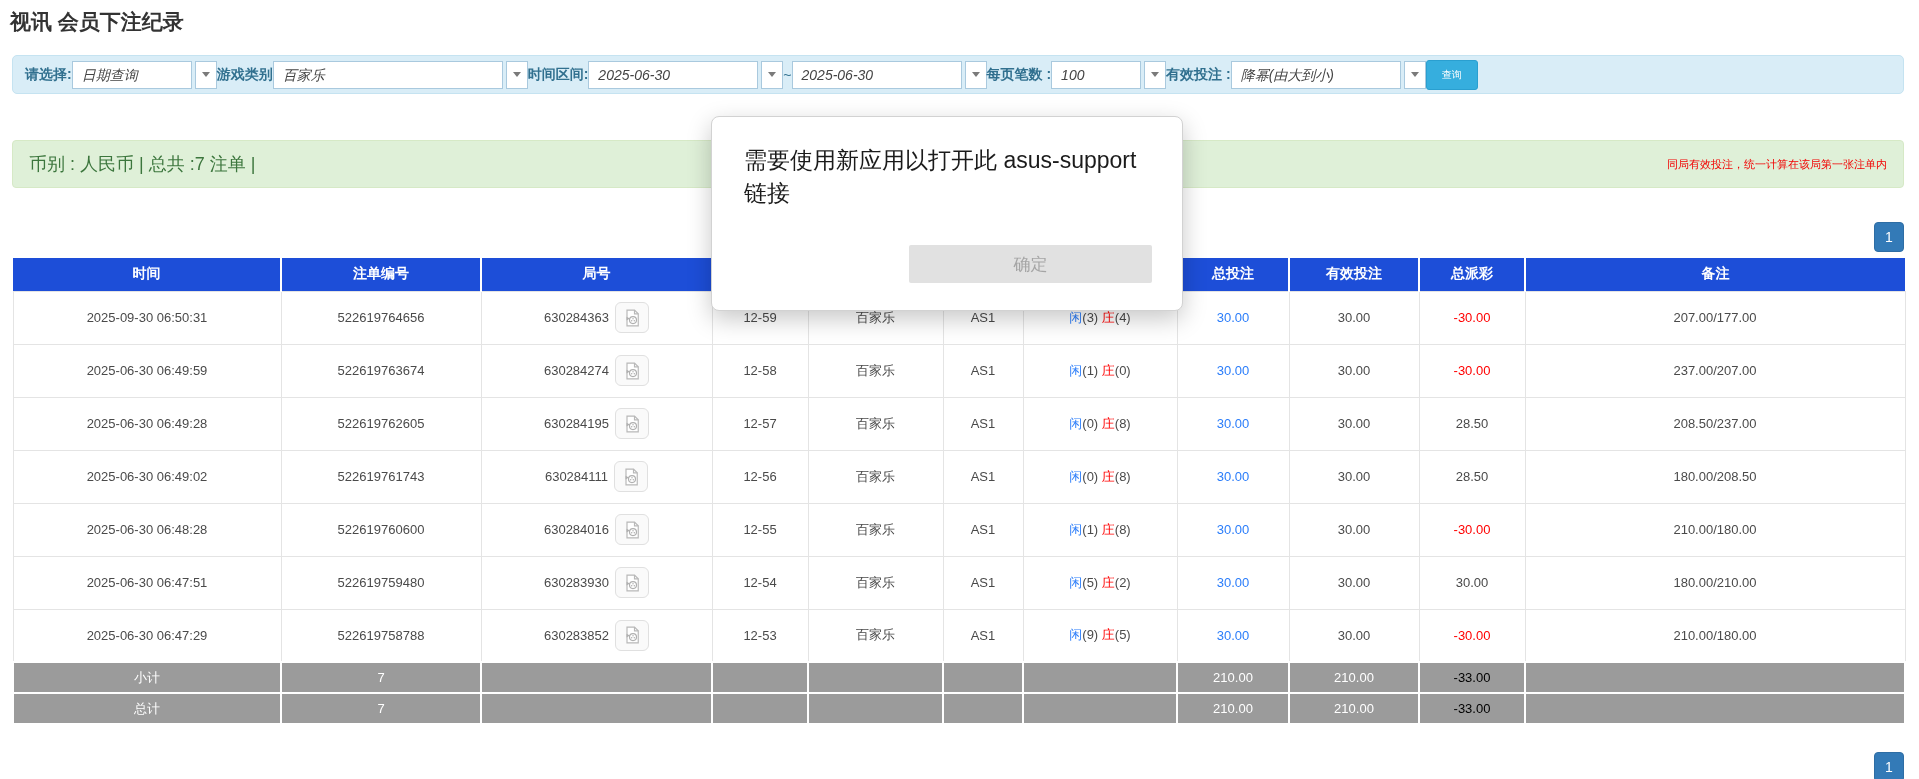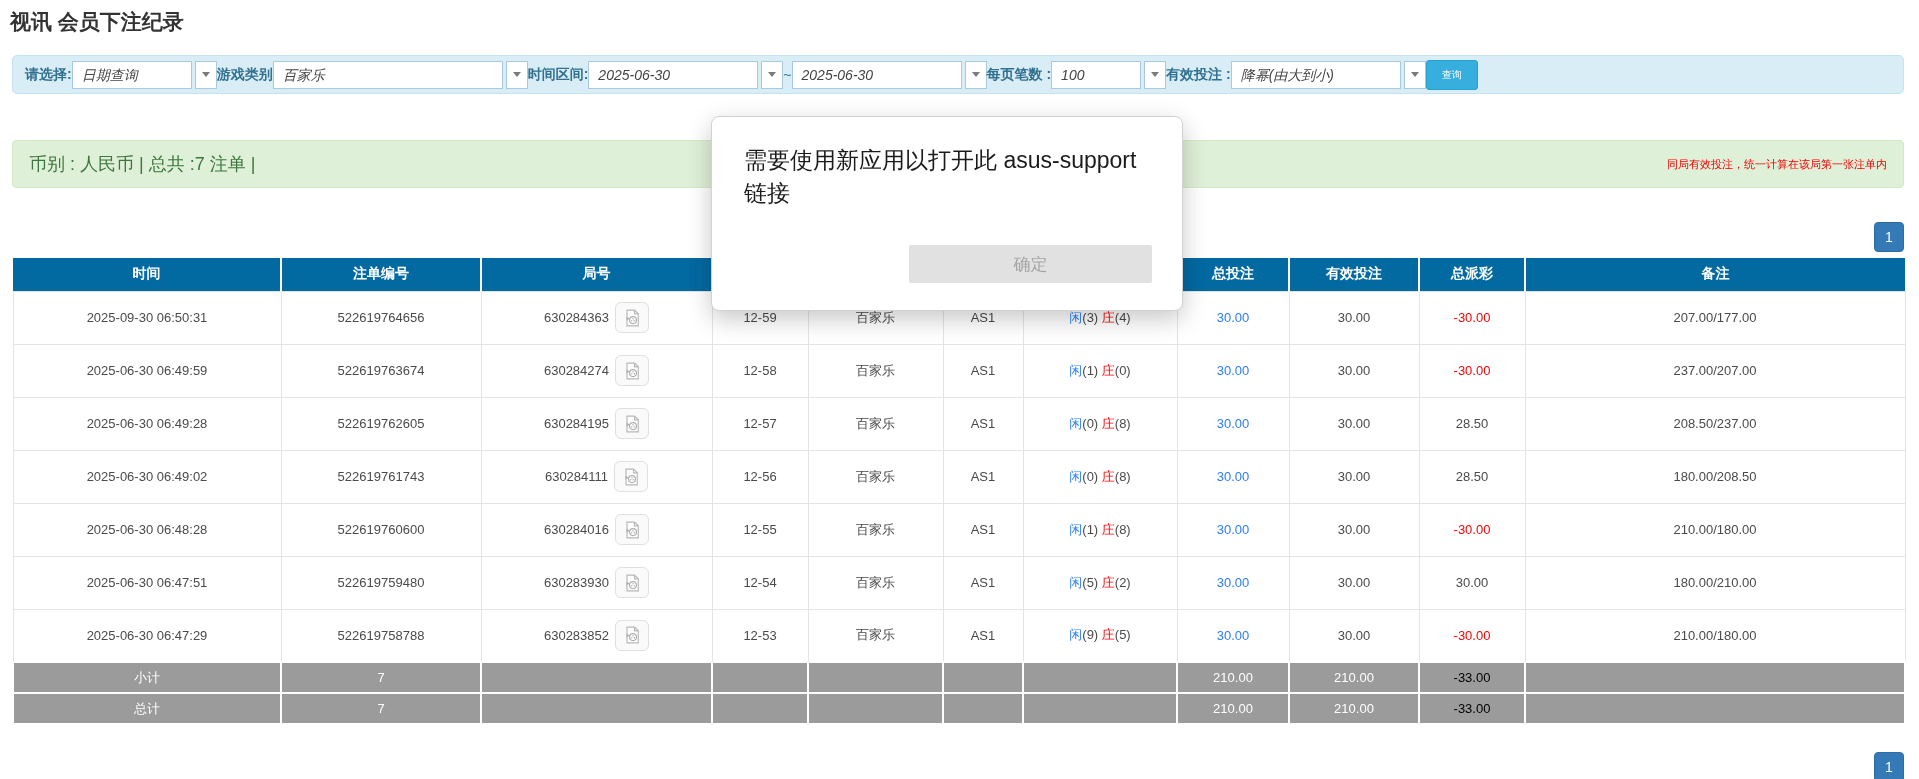--- a/index.html
+++ b/index.html
@@ -37,21 +37,21 @@
   
   .pagination { position:absolute; right:15px; }
   .pagination.top { top:222px; }
   .pagination.bottom { top:752px; }
   .page-btn { width:30px; height:30px; background:#337ab7; border:1px solid #2e6da4; border-radius:4px;
     color:#fff; font-size:14px; cursor:pointer; font-family:inherit; }
 
   
   table.records { position:absolute; left:12px; top:258px; width:1892px;
     border-collapse:collapse; table-layout:fixed; }
-  table.records th { background:#0369a1; color:#fff; font-size:14px; font-weight:bold;
+  table.records th { background:#1d4ed8; color:#fff; font-size:14px; font-weight:bold;
     height:33px; text-align:center; border-right:2px solid #fff; }
   table.records th:last-child { border-right:none; }
   table.records td { height:53px; text-align:center; font-size:13px; color:#4a4a4a;
     background:#fff; border:1px solid #e4e4e4; }
   table.records tr.sumrow td { background:#9b9b9b; color:#fff; height:31px; border:2px solid #fff; }
   .c-blue { color:#2b7dfa; }
   .c-red { color:#ff0000; }
   tr.sumrow .c-red { color:#000000; }
   .round-wrap { display:inline-flex; align-items:center; gap:6px; }
   .video-btn { width:34px; height:31px; background:#fafafa; border:1px solid #e0e0e0; border-radius:6px;

